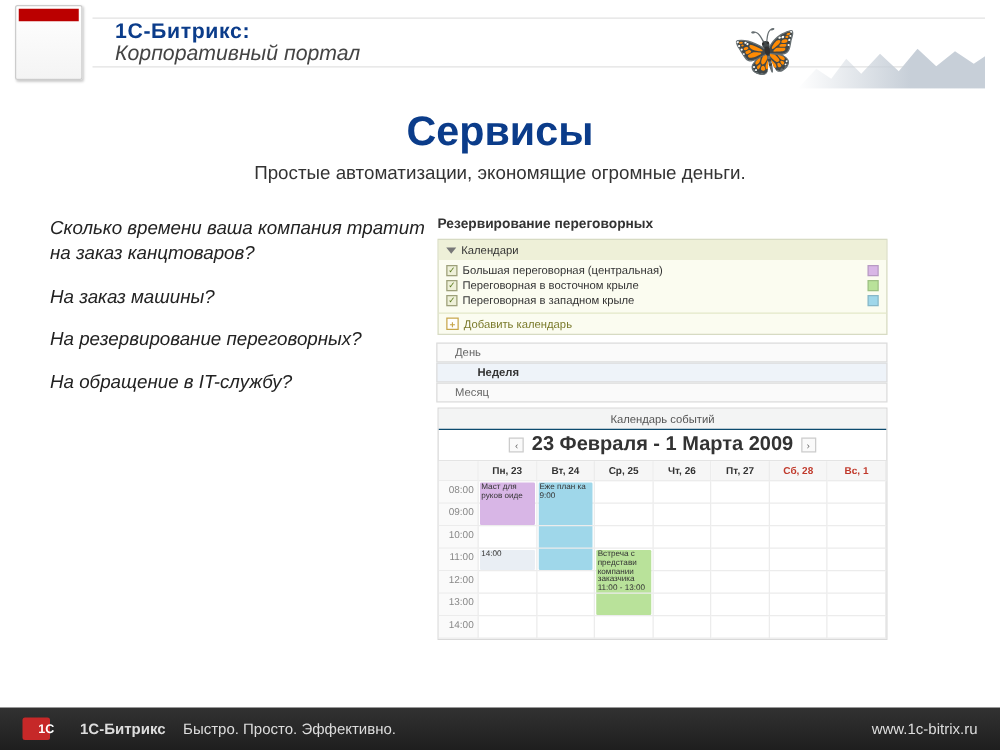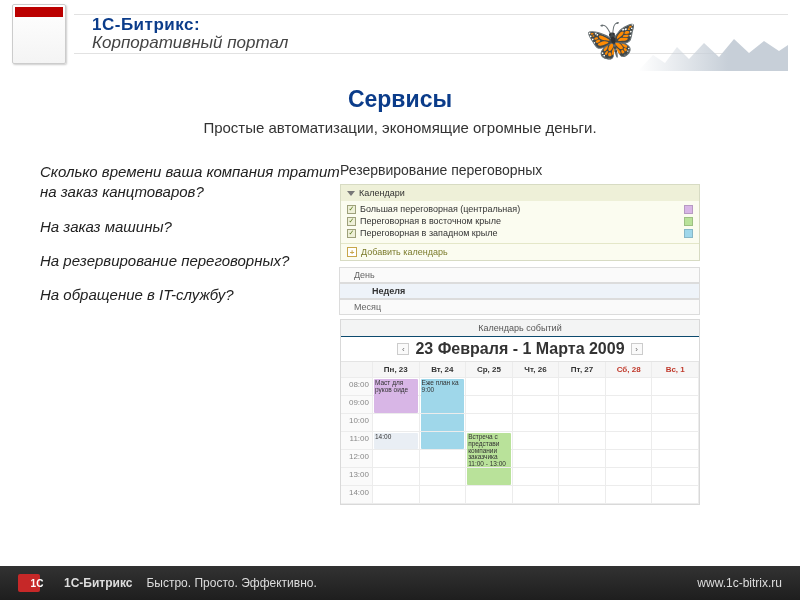--- a/index.html
+++ b/index.html
@@ -13,31 +13,31 @@
   .brand-txt .line1 { color:#0b3c8a; font-weight:bold; font-size:17px; letter-spacing:.5px; }
   .brand-txt .line2 { color:#444; font-size:17px; margin-top:-2px;font-style:italic; }
   .butterfly { position:absolute; right:150px; top:4px; font-size:42px; line-height:1; }
   .skyline { position:absolute; right:0; top:16px; width:150px; height:40px; background:
      linear-gradient(90deg, rgba(200,208,220,0) 0%, #c7cfd8 60%);
      clip-path: polygon(0 100%, 10% 60%, 18% 80%, 26% 40%, 34% 70%, 44% 30%, 54% 65%, 64% 20%, 74% 55%, 84% 25%, 94% 50%, 100% 35%, 100% 100%);
   }
 
   
   .title-area { text-align:center; margin-top:18px; }
-  .title-area h1 { color:#0b3c8a; font-size:23px; font-weight:bold; }
+  .title-area h1 { color:#0b3c8a; font-size:33px; font-weight:bold; }
   .title-area p  { color:#333; font-size:15px; margin-top:6px; }
 
   
-  .body-row { display:flex; margin-top:26px; padding:0 26px 0 40px; }
+  .body-row { display:flex; margin-top:26px; padding:0 26px 0 40px; gap: 10px;}
   .left-col { width: 300px; color:#222; font-size:15px; line-height:1.35; font-style:italic; }
   .left-col p { margin-bottom:14px; }
 
   
   .widget { width: 360px; font-size:9px; color:#333; }
-  .w-title { font-weight:normal; font-size:14px; margin-bottom:6px; color:#333;}
+  .w-title { font-weight:bold; font-size:11px; margin-bottom:6px; color:#333;}
   .cal-box { border:1px solid #d7dbc3; background:#fbfcf0; margin-bottom:6px; }
   .cal-head { background:#eef0d8; padding:3px 6px; display:flex; align-items:center; gap:4px; font-size:9px;}
   .tri { display:inline-block; width:0;height:0;border-left:4px solid transparent;border-right:4px solid transparent;border-top:5px solid #777;}
   .cal-list { padding:2px 4px 4px 4px; }
   .cal-row { display:flex; align-items:center; gap:4px; padding:1px 2px; }
   .chk { width:9px; height:9px; border:1px solid #9da07a; background:#eef0d8; display:inline-flex; align-items:center; justify-content:center; font-size:7px; color:#5a7a1e;}
   .sw  { width:9px; height:9px; display:inline-block; border:1px solid rgba(0,0,0,.15);}
   .add-cal { padding:3px 6px; display:flex; align-items:center; gap:4px; color:#7a7a2a; border-top:1px solid #e4e7c8;}
   .add-ic { width:10px;height:10px;border:1px solid #c7a64a;background:#fff;display:inline-flex;align-items:center;justify-content:center;color:#c7a64a;font-size:8px;font-weight:bold;}
 

